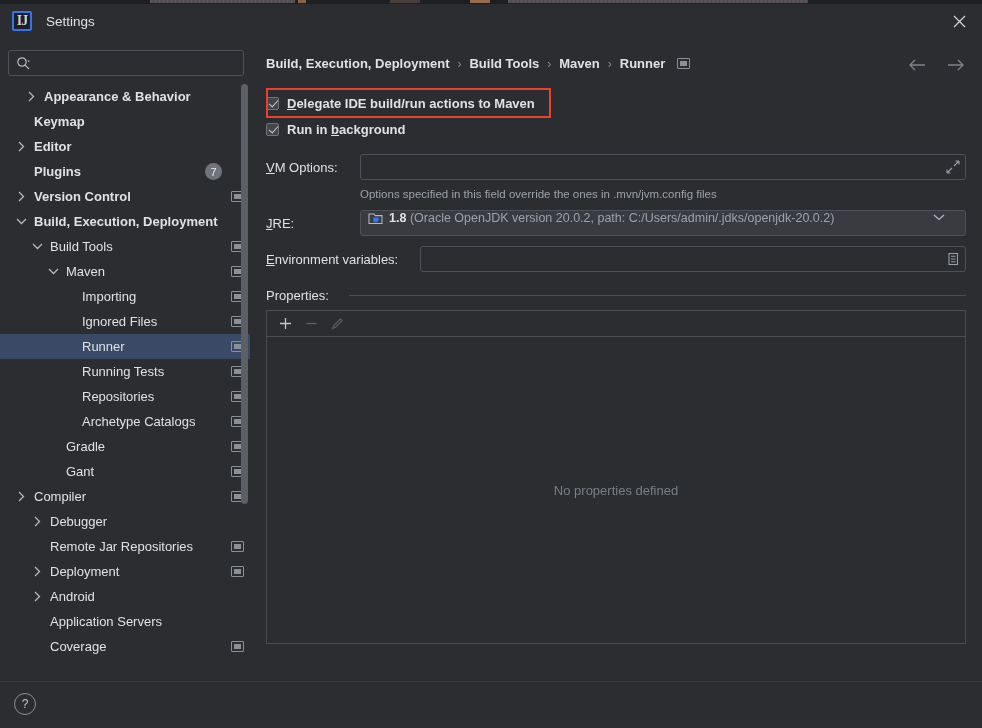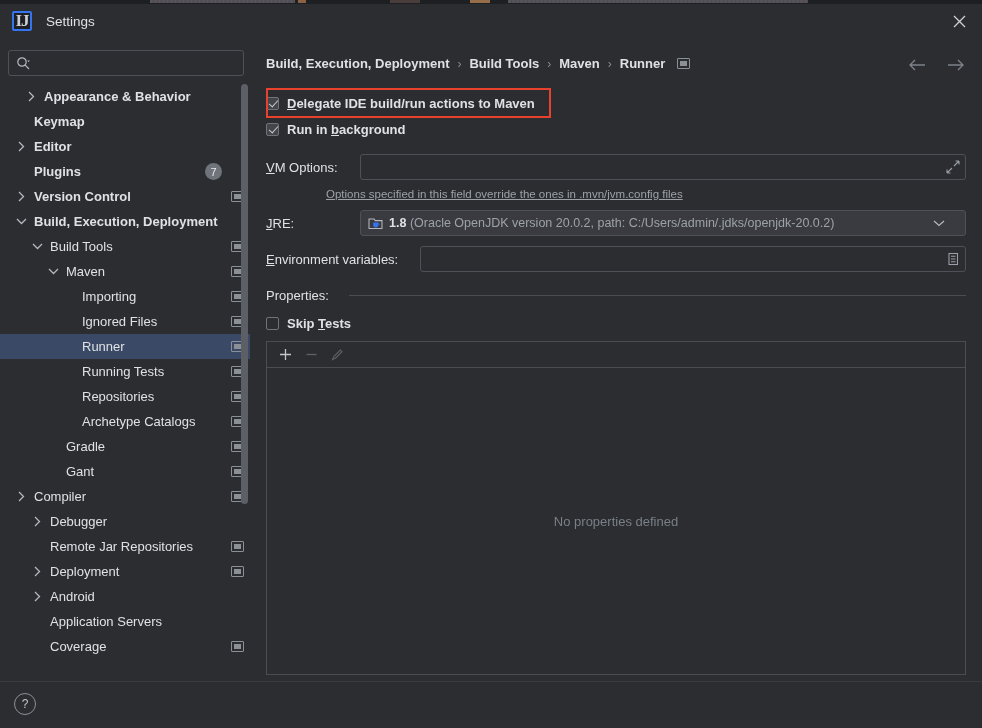--- a/index.html
+++ b/index.html
@@ -40,21 +40,21 @@
     position: absolute; top: 4px; left: 0; width: 982px; height: 34px;
     background: #2b2d30;
     display: flex; align-items: center;
   }
   .ij-logo {
     margin-left: 12px; width: 20px; height: 20px;
     border: 2px solid #3574f0; border-radius: 2px;
     background: #1e1f22;
     display: flex; align-items: center; justify-content: center;
     font-family: "Liberation Serif", serif;
-    font-size: 17px; font-weight: bold; color: #ced0d6;
+    font-size: 14px; font-weight: bold; color: #ced0d6;
     letter-spacing: -1px;
   }
   .title-text {
     margin-left: 14px; font-size: 13.5px; color: #dfe1e5;
   }
   .win-close {
     position: absolute; right: 0; top: 0; width: 46px; height: 34px;
     display: flex; align-items: center; justify-content: center;
     color: #cfd1d5; font-size: 17px; cursor: pointer;
   }
@@ -206,21 +206,21 @@
   }
   .hint {
     font-size: 11.5px; color: #9da2a9;
   }
 
   .combo {
     background: #393b40;
     border: 1px solid #4e5157;
     border-radius: 3px;
     height: 26px;
-    display: flex; align-items: center;
+    display: flex; align-items: flex-start;
     padding-left: 7px; padding-right: 20px;
     cursor: pointer;
   }
   .combo .jdk-txt { font-size: 12.5px; margin-left: 6px; }
   .combo .jdk-ver { font-weight: bold; color: #dfe1e5; }
   .combo .jdk-path { color: #9da2a9; }
   .combo .caret { margin-left: auto; color: #b4b8bf; font-size: 11px; }
 
   .sec-title-row {
     display: flex; align-items: center; gap: 20px;
@@ -518,21 +518,21 @@
           <input type="text" placeholder="" style="">
           <div class="field-btn">
             <svg width="14" height="14" viewBox="0 0 14 14">
               <path d="M13 1 L8 6 M13 1 L13 4.5 M13 1 L9.5 1" stroke="#9aa0a6" stroke-width="1.1" fill="none"></path>
               <path d="M1 13 L6 8 M1 13 L1 9.5 M1 13 L4.5 13" stroke="#9aa0a6" stroke-width="1.1" fill="none"></path>
             </svg>
           </div>
         </div>
       </div>
 
-      <div class="hint" style="margin-left:60px; margin-top:8px;text-decoration:underline;">Options specified in this field override the ones in .mvn/jvm.config files</div>
+      <div class="hint" style="margin-left:94px; margin-top:8px;">Options specified in this field override the ones in .mvn/jvm.config files</div>
 
       <div class="row" style="margin-top:10px;">
         <div class="lbl" style="width:88px;">
           <span class="mn">J</span><span>RE:</span>
         </div>
         <div class="combo" style="flex:1; margin-left:6px;">
           <span style="display:flex;">
             <svg width="15" height="14" viewBox="0 0 15 14">
               <path d="M1 3 L6 3 L7.2 4.6 L14 4.6 L14 12.5 L1 12.5 Z" stroke="#b4b8bf" stroke-width="1.05" fill="none"></path>
               <path d="M5.2 6.6 L10.2 6.6 L10.2 9 a2.5 2.5 0 0 1 -5 0 Z" fill="#3574f0"></path>
@@ -564,26 +564,20 @@
             </svg>
           </div>
         </div>
       </div>
 
       <div class="sec-title-row" style="margin-top:16px;">
         <div class="lbl">Properties:</div>
         <div class="sec-line"></div>
       </div>
 
-      <div class="chk-row" style="margin-top:9px;">
-        <div class="chk unchecked"></div>
-        <div class="chk-label">
-          <span>Skip </span><span class="mn">T</span><span>ests</span>
-        </div>
-      </div>
 
       <div class="toolbar" style="margin-top:7px;">
         <div class="tb-btn">
           <svg width="15" height="15" viewBox="0 0 15 15">
             <path d="M7.5 2 L7.5 13 M2 7.5 L13 7.5" stroke="#c3c6cb" stroke-width="1.3"></path>
           </svg>
         </div>
         <div class="tb-btn disabled">
           <svg width="15" height="15" viewBox="0 0 15 15">
             <path d="M2.5 7.5 L12.5 7.5" stroke="#5e6166" stroke-width="1.3"></path>

